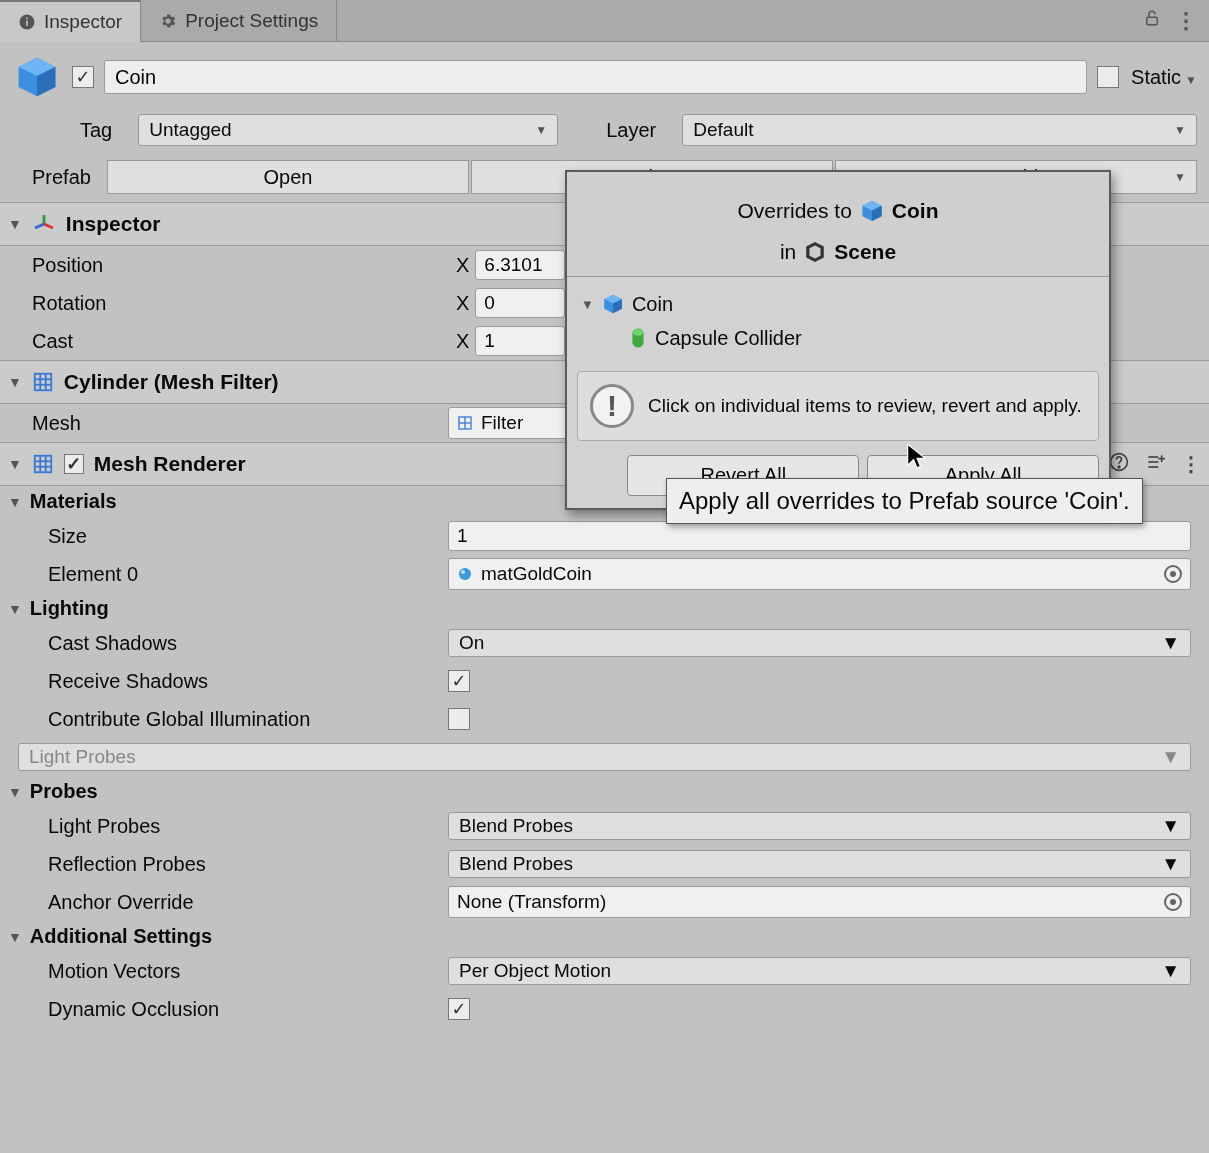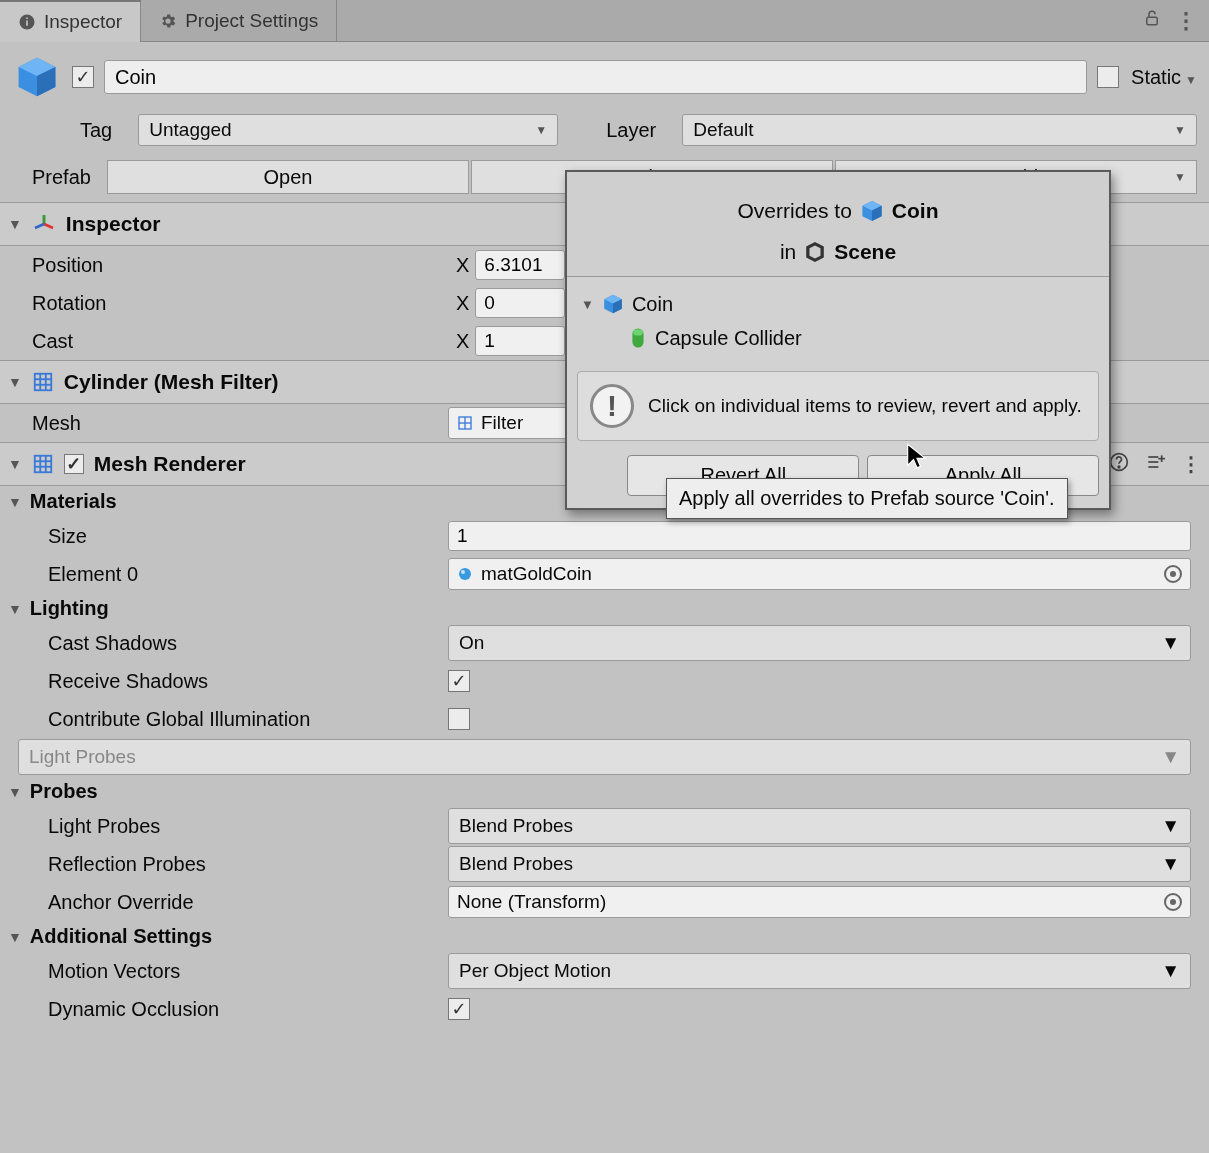--- a/index.html
+++ b/index.html
@@ -44,42 +44,42 @@
 .row .indent0 { padding-left: 14px; }
 .row .disabled { color:#888; }
 .xyz { display:flex; gap:6px; align-items:center; flex:1; }
 .xyz .axis { font-size:20px; margin-left:8px; }
 .num-input { width:90px; height:30px; background:#f0f0f0; border:1px solid #9a9a9a; border-radius:3px; padding:0 8px; font-size:19px; }
 
 .field-box { flex:1; height:32px; background:#f0f0f0; border:1px solid #9a9a9a; border-radius:3px; display:flex; align-items:center; padding:0 8px; gap:8px; }
 .field-box .obj-target { margin-left:auto; width:18px; height:18px; border-radius:50%; border:2px solid #666; display:flex; align-items:center; justify-content:center;}
 .field-box .obj-target::after { content:""; width:6px; height:6px; background:#666; border-radius:50%;}
 
-.dropdown-wide { flex:1; height:36px; background:#dfdfdf; border:1px solid #9a9a9a; border-radius:3px; display:flex; align-items:center; padding:0 10px; justify-content:space-between; font-size:19px; }
+.dropdown-wide { flex:1; height:28px; background:#dfdfdf; border:1px solid #9a9a9a; border-radius:3px; display:flex; align-items:center; padding:0 10px; justify-content:space-between; font-size:19px; }
 
 .group-fold { display:flex; align-items:center; gap:8px; padding:4px 8px 4px 8px; font-weight:bold; font-size:20px; }
 .group-fold .fold { color:#555; font-size:14px; }
 
 
 .popup { position:absolute; left:565px; top:170px; width:546px; background:#d2d2d2; border:2px solid #5a5a5a; box-shadow: 3px 5px 10px rgba(0,0,0,.4); z-index:10; }
 .popup-head { background:#cfcfcf; padding:10px 14px 12px 14px; border-bottom:1px solid #999; text-align:center; }
 .popup-head .line { display:flex; justify-content:center; align-items:center; gap:8px; font-size:21px;margin-top:17px; }
 .popup-head .line .bold { font-weight:bold; }
 .popup-tree { padding:10px 14px; font-size:20px; }
 .popup-tree .tree-row { display:flex; align-items:center; gap:8px; height:34px; }
 .popup-tree .tree-row.child { padding-left:48px; }
 .popup-info { margin:6px 10px; background:#ddd; border:1px solid #aaa; border-radius:4px; padding:12px; display:flex; align-items:center; gap:14px; font-size:19px; }
 .popup-info .bang { width:44px; height:44px; border-radius:50%; background:#f2f2f2; border:3px solid #888; display:flex; align-items:center; justify-content:center; font-size:30px; font-weight:bold; color:#555; }
 .popup-btns { display:flex; gap:8px; padding:8px 10px 12px 10px; justify-content:flex-end;}
 .popup-btns .btn { height:41px; background:#e6e6e6; border:1px solid #888; border-radius:4px; font-size:20px; display:flex; align-items:center; justify-content:center; flex:1; padding:0 30px;}
 .popup-btns .spacer{ flex:0.25; background:transparent; border:none;}
 
 .cursor { position:absolute; left:905px; top:442px; font-size:26px; z-index:30; pointer-events:none; }
 
-.tooltip { position:absolute; left:666px; top:478px; background:#eee; border:1px solid #555; padding:8px 12px; font-size:20px; z-index:20; box-shadow:2px 3px 6px rgba(0,0,0,.35); white-space:nowrap;text-align:right; }
+.tooltip { position:absolute; left:666px; top:478px; background:#eee; border:1px solid #555; padding:8px 12px; font-size:24px; z-index:20; box-shadow:2px 3px 6px rgba(0,0,0,.35); white-space:nowrap;text-align:right; }
 
 
 svg { display:block; }
 .mesh-icon { color:#3a79d8; }
 .transform-icon { width:24px; height:24px; }
 .right-icons { margin-left:auto; display:flex; gap:16px; color:#444; font-size:20px; }
 </style>
 </head>
 <body>
 

